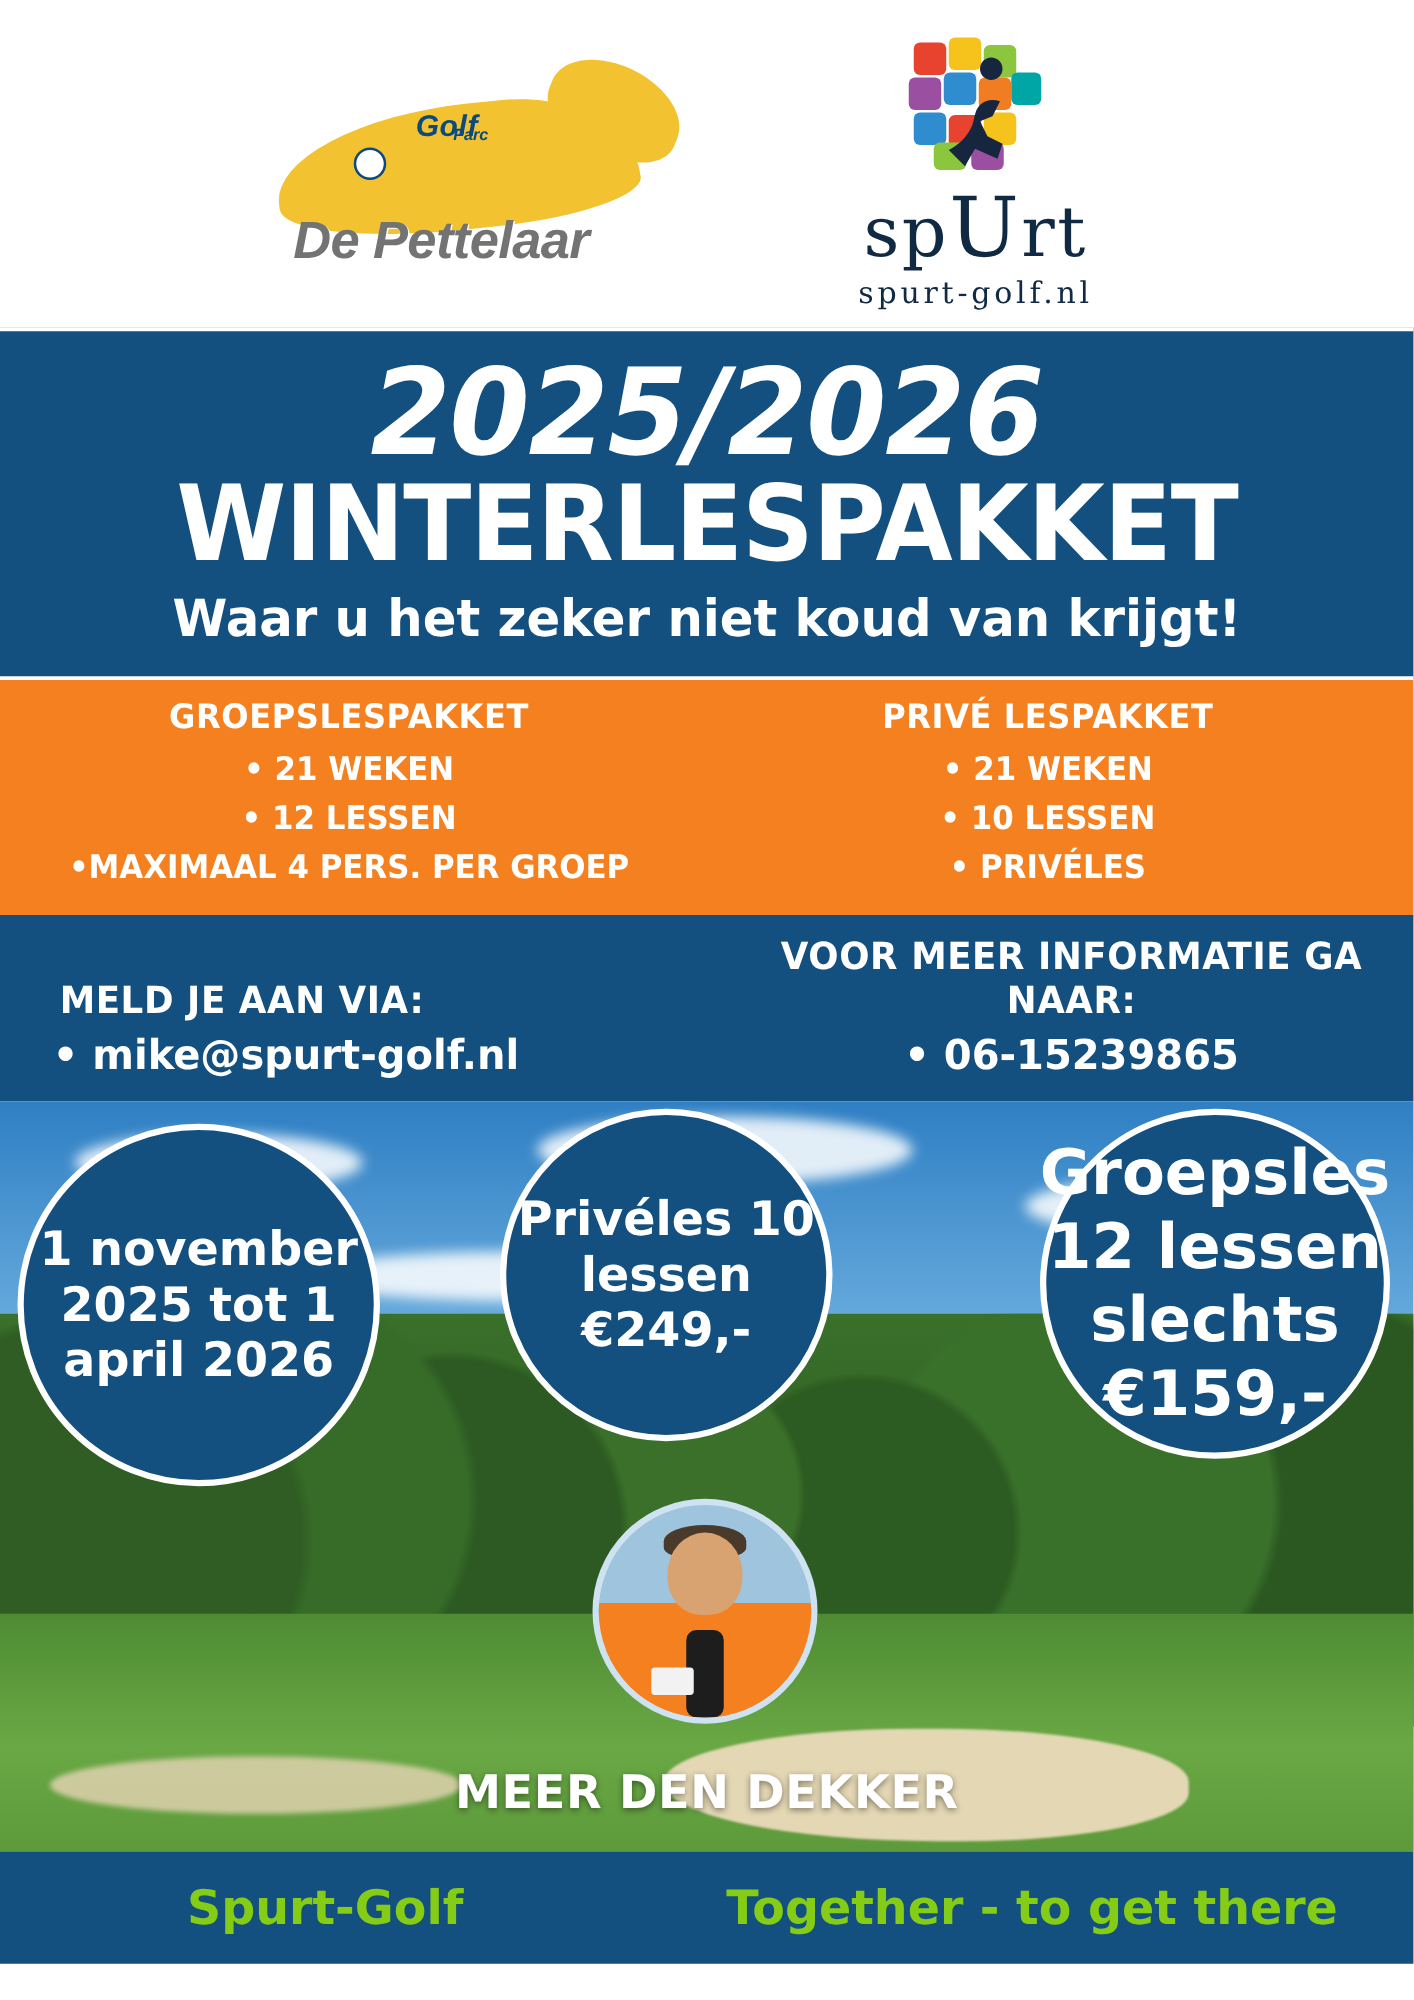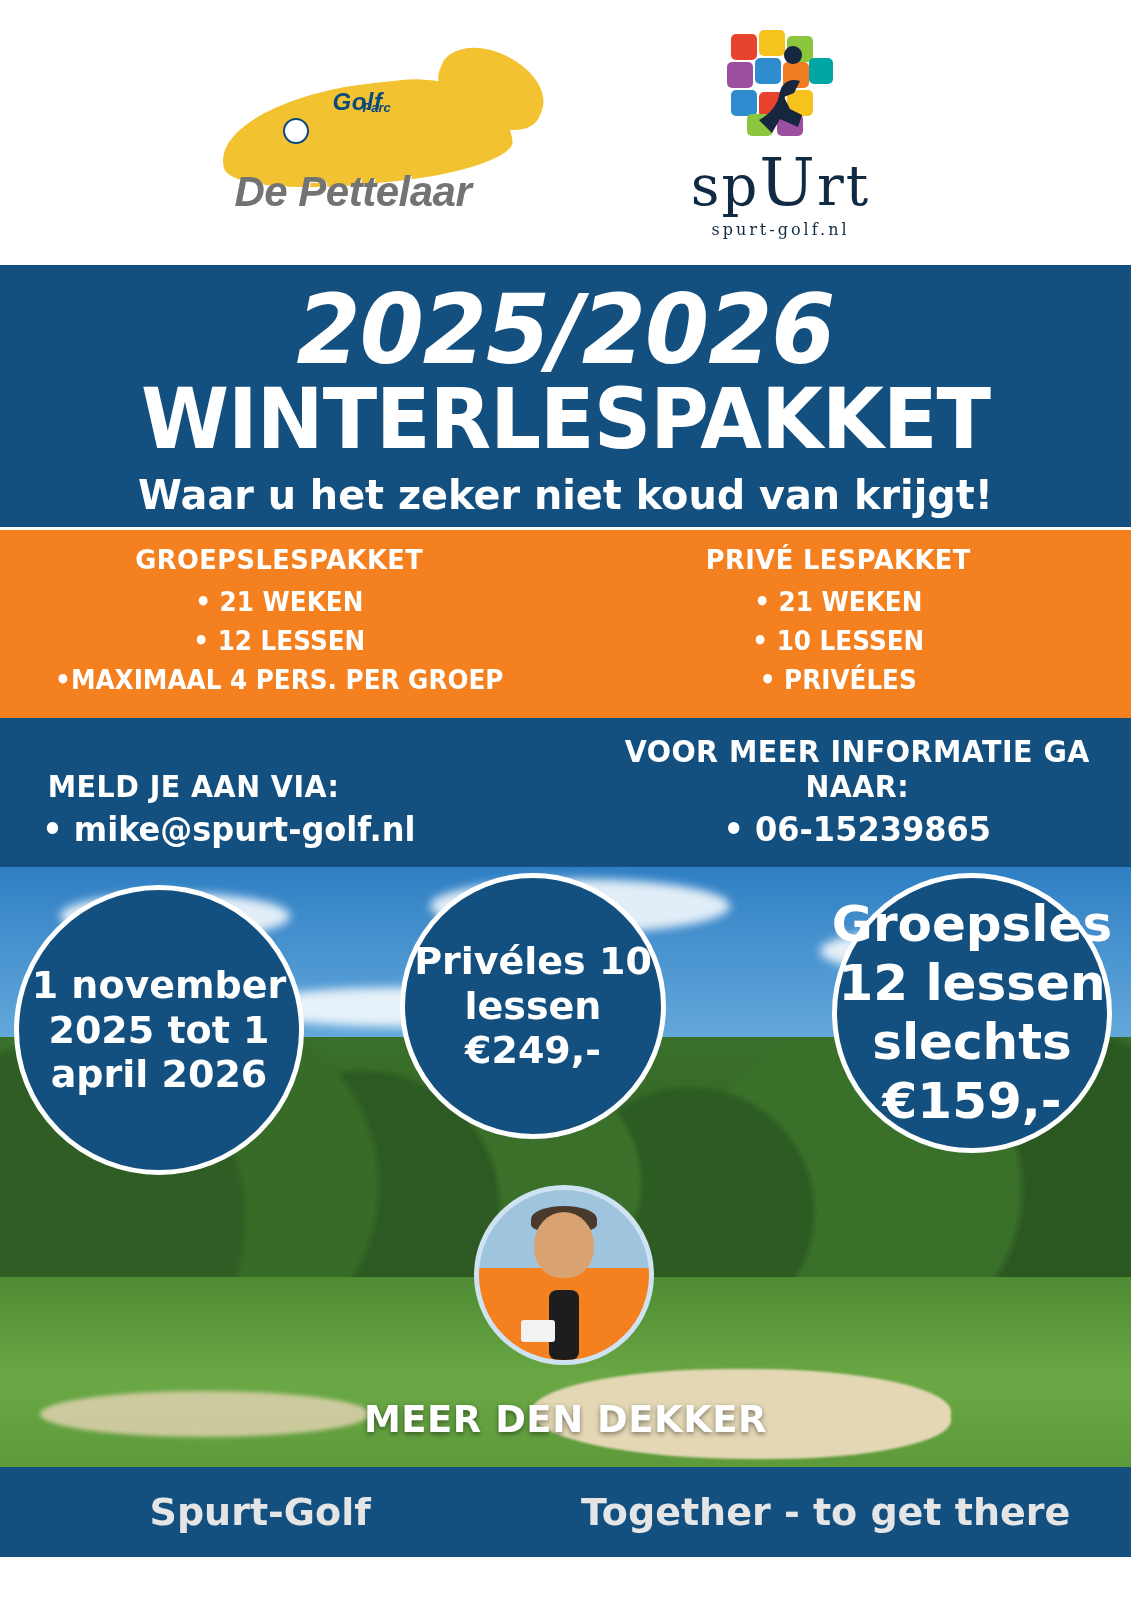--- a/index.html
+++ b/index.html
@@ -111,30 +111,30 @@
   .spurt-word {
     font-family: "DejaVu Serif", serif;
     font-size: 56px;
     letter-spacing: 2px;
     color: #102a43;
     line-height: 1;
   }
   .spurt-word .cap { font-size: 66px; }
   .spurt-url {
     font-family: "DejaVu Serif", serif;
-    font-size: 16px;
+    font-size: 24px;
     letter-spacing: 3px;
     color: #102a43;
     margin-top: 4px;
   }
 
   
   .title-band {
     background: #13507f;
-    padding: 18px 0 8px 0;
+    padding: 18px 0 22px 0;
     text-align: center;
     border-top: 3px solid #ffffff;
     border-bottom: 3px solid #ffffff;
   }
   .title-year {
     color: #ffffff;
     font-family: "DejaVu Sans", sans-serif;
     font-weight: bold;
     font-size: 96px;
     line-height: 0.98;
@@ -360,21 +360,21 @@
     letter-spacing: 0.5px;
     text-shadow: 0 2px 5px rgba(0,0,0,0.45);
   }
 
   
   .footer-band {
     background: #13507f;
     height: 90px;
     display: flex;
     align-items: center;
-    color: #e5e5e5;
+    color: #84cc16;
     font-family: "DejaVu Sans", sans-serif;
     font-weight: bold;
     font-size: 38px;
   }
   .footer-left { width: 46%; text-align: center; }
   .footer-right { flex: 1; text-align: center; }
 </style>
 </head>
 <body>
 

